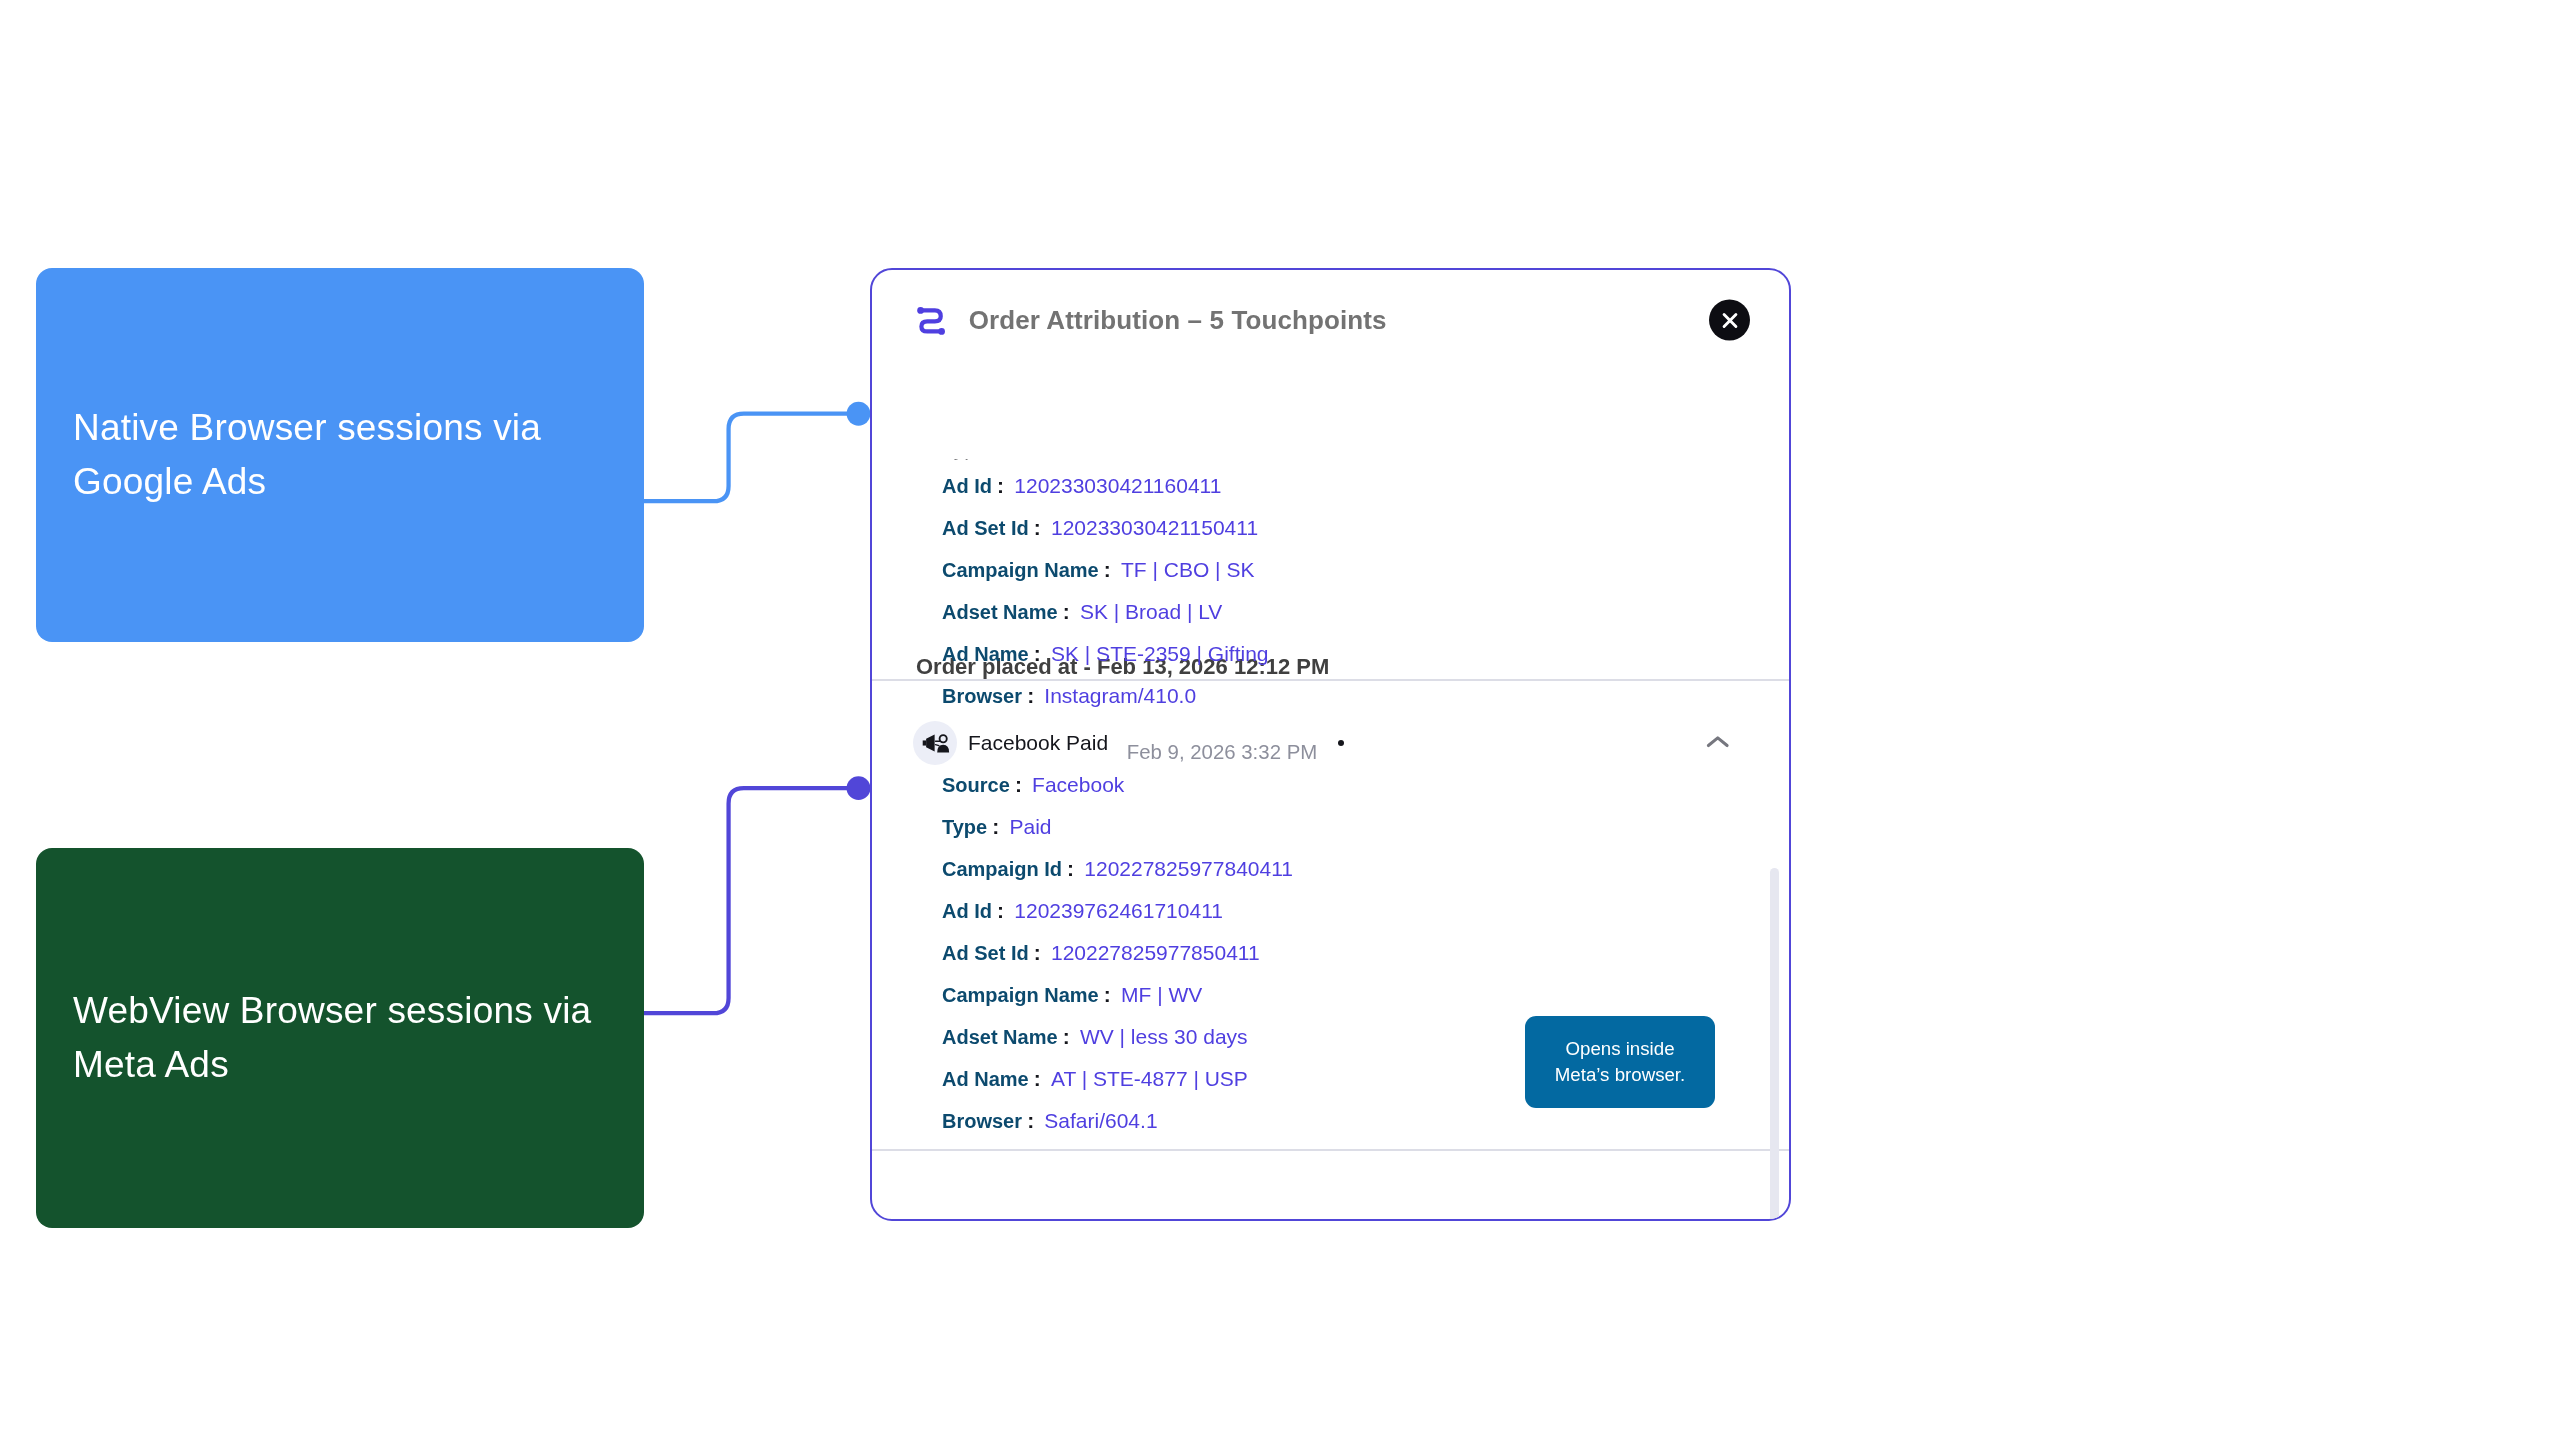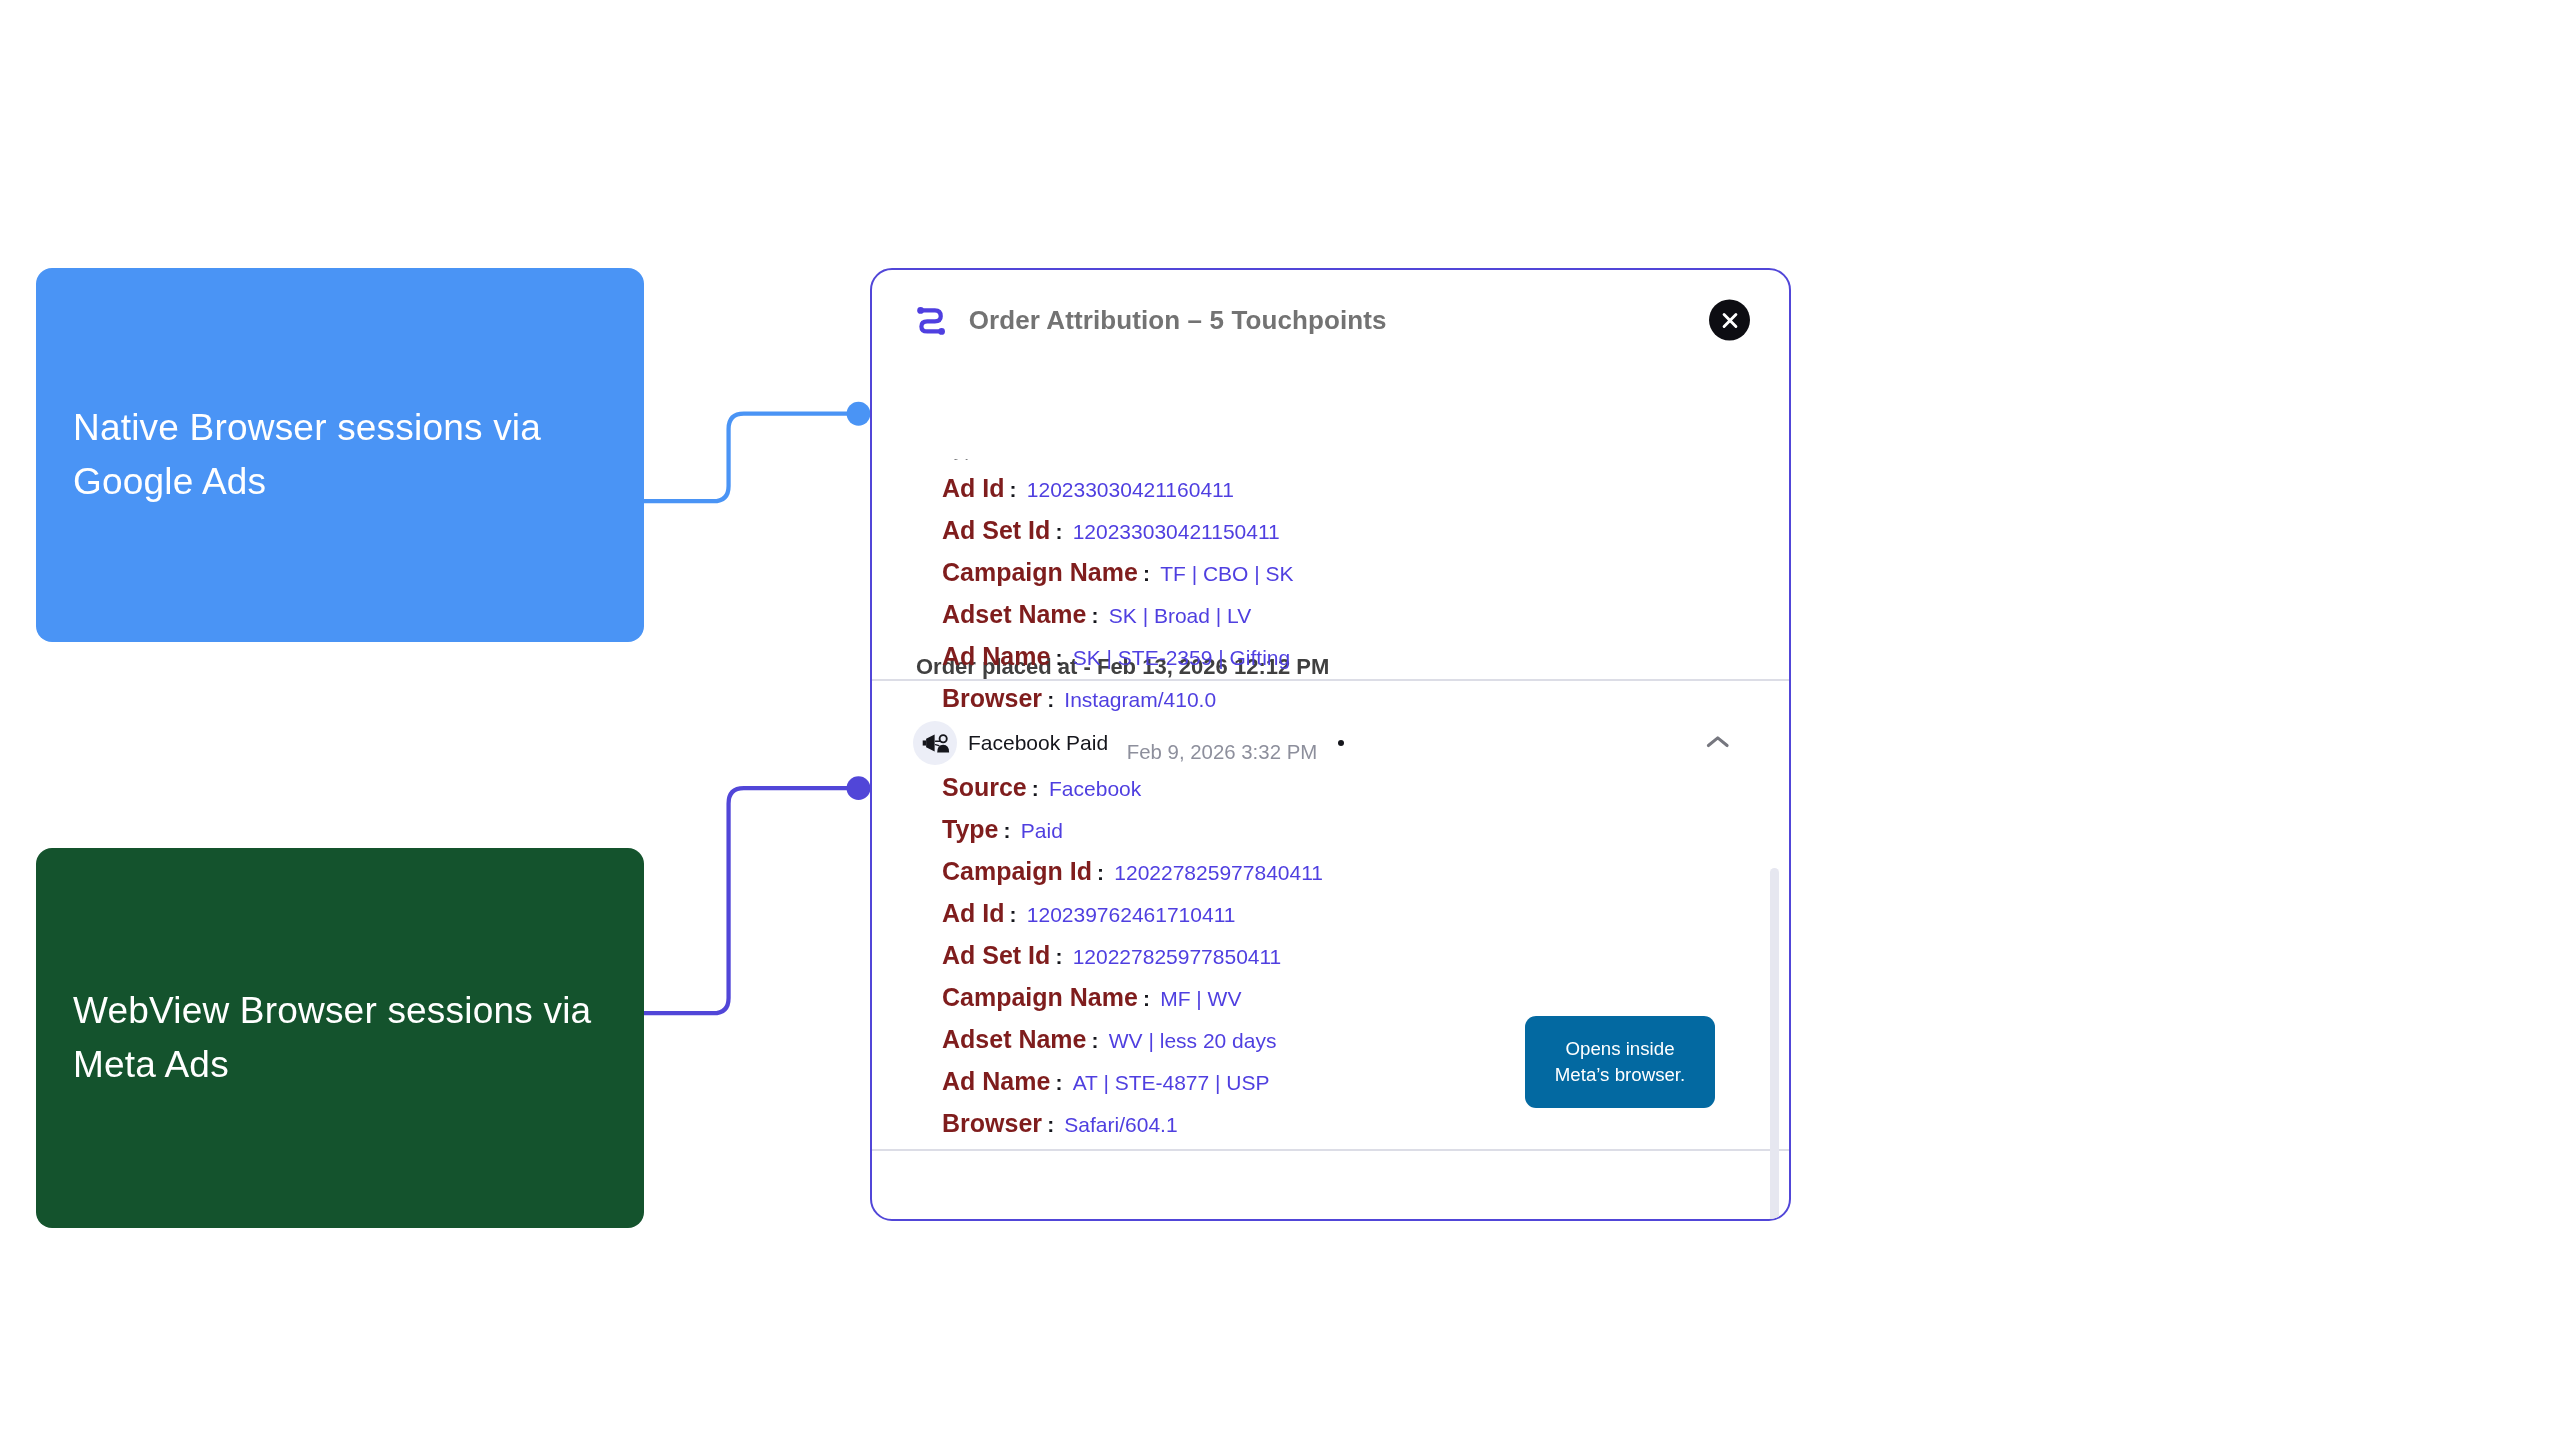--- a/index.html
+++ b/index.html
@@ -160,23 +160,23 @@
   #google-rows { top: 68px; }
   #facebook-rows { top: 56px; }
 
   .tp-row {
     display: flex;
     align-items: baseline;
     height: 42px;
     white-space: nowrap;
   }
   .tp-key {
-    font-size: 25px;
+    font-size: 20px;
     font-weight: bold;
-    color: #7f1d1d;
+    color: #0c4a6e;
   }
   .tp-colon {
     font-size: 21px;
     font-weight: bold;
     color: #15161c;
     margin: 0 4.2px 0 5.1px;
   }
   .tp-val {
     font-size: 21px;
     font-weight: 500;
@@ -432,21 +432,21 @@
           <span class="tp-val">120227825977850411</span>
         </div>
         <div class="tp-row">
           <span class="tp-key">Campaign Name</span>
           <span class="tp-colon">:</span>
           <span class="tp-val">MF | WV</span>
         </div>
         <div class="tp-row">
           <span class="tp-key">Adset Name</span>
           <span class="tp-colon">:</span>
-          <span class="tp-val">WV | less 20 days</span>
+          <span class="tp-val">WV | less 30 days</span>
         </div>
         <div class="tp-row">
           <span class="tp-key">Ad Name</span>
           <span class="tp-colon">:</span>
           <span class="tp-val">AT | STE-4877 | USP</span>
         </div>
         <div class="tp-row">
           <span class="tp-key">Browser</span>
           <span class="tp-colon">:</span>
           <span class="tp-val">Safari/604.1</span>

